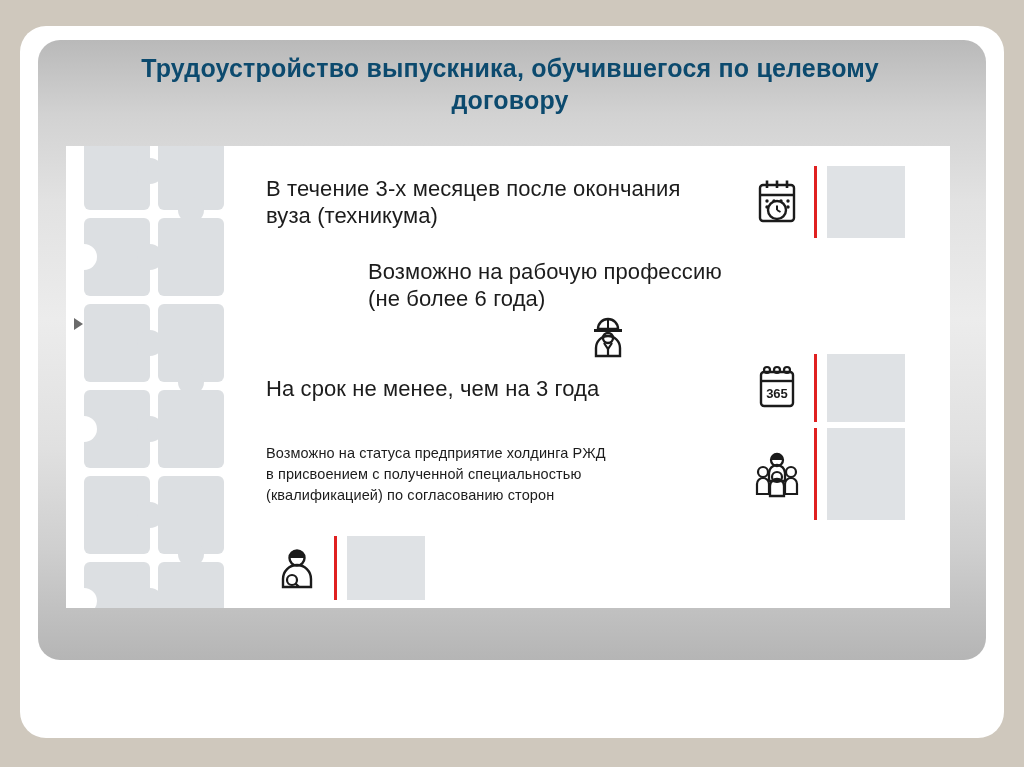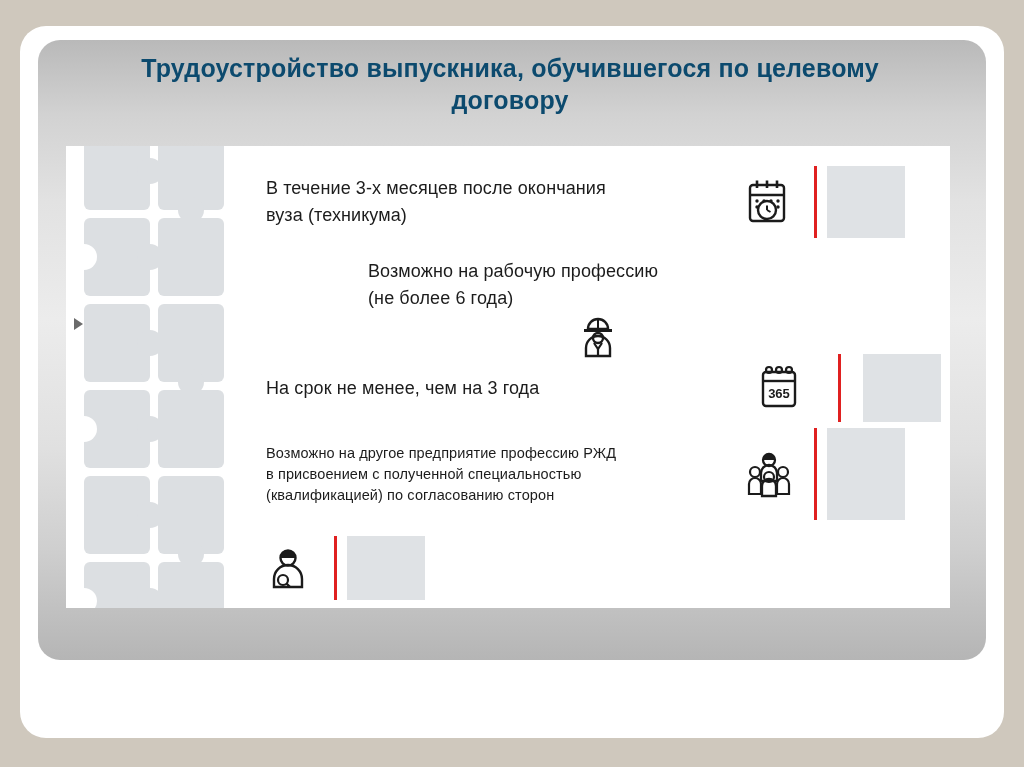--- a/index.html
+++ b/index.html
@@ -145,33 +145,34 @@
   .row {
     position: absolute;
     left: 200px;
     width: 684px;
     display: flex;
     align-items: center;
   }
   .row-text {
     width: 480px;
     color: #1c1c1c;
-    font-size: 18px;
+    font-size: 22px;
     line-height: 27px;
     font-weight: 500;
     letter-spacing: 0.1px;
   }
   .row-text.small {
     font-size: 14.5px;
     line-height: 21px;
   }
   .row-icon {
     width: 62px;
     display: flex;
     align-items: center;
+    justify-content: center;
     color: #8b5cf6;
   }
   .row-sep {
     width: 3px;
     background: #e02020;
     margin-left: 6px;
   }
   .row-tag {
     margin-left: 10px;
     width: 78px;
@@ -184,21 +185,21 @@
     right: -22px;
     top: 0;
     width: 0; height: 0;
     border-left: 22px solid #dfe2e5;
     border-top: 0 solid transparent;
     border-bottom: 0 solid transparent;
   }
 
   .row1 { top: 20px; }
   .row2 { top: 112px; }
-  .row3 { top: 208px; gap: 12px; }
+  .row3 { top: 208px; }
   .row4 { top: 282px; }
   .row5 { top: 390px; }
 
   svg { display: block; }
 </style>
 </head>
 <body>
 
 <div class="page">
   <div class="sheet"></div>
@@ -288,21 +289,21 @@
             <circle cx="31" cy="5" r="3" fill="none" stroke="#1b1b1b" stroke-width="2.2"></circle>
             <text x="21" y="33" text-anchor="middle" font-family="Liberation Sans, sans-serif" font-size="13" font-weight="bold" fill="#1b1b1b">365</text>
           </svg>
         </div>
         <div class="row-sep" style="height:68px;"></div>
         <div class="row-tag" style="height:68px;"></div>
       </div>
 
       <div class="row row4" style="height:92px;">
         <div class="row-text small">
-          <div>Возможно на другое предприятие профессию РЖД</div>
+          <div>Возможно на статуса предприятие холдинга РЖД</div>
           <div>в присвоением с полученной специальностью</div>
           <div>(квалификацией) по согласованию сторон</div>
         </div>
         <div class="row-icon">
           <svg width="46" height="48" viewBox="0 0 46 48">
             <circle cx="23" cy="10" r="6" fill="none" stroke="#1b1b1b" stroke-width="2.3"></circle>
             <path d="M23 4 a6 6 0 0 1 6 6 h-12 a6 6 0 0 1 6 -6z" fill="#1b1b1b"></path>
             <path d="M15 31 v-8 a8 8 0 0 1 16 0 v8 z" fill="none" stroke="#1b1b1b" stroke-width="2.3"></path>
             <circle cx="9" cy="22" r="5" fill="none" stroke="#1b1b1b" stroke-width="2.2"></circle>
             <path d="M3 44 v-10 a6 6 0 0 1 12 0 v10 z" fill="none" stroke="#1b1b1b" stroke-width="2.2"></path>

